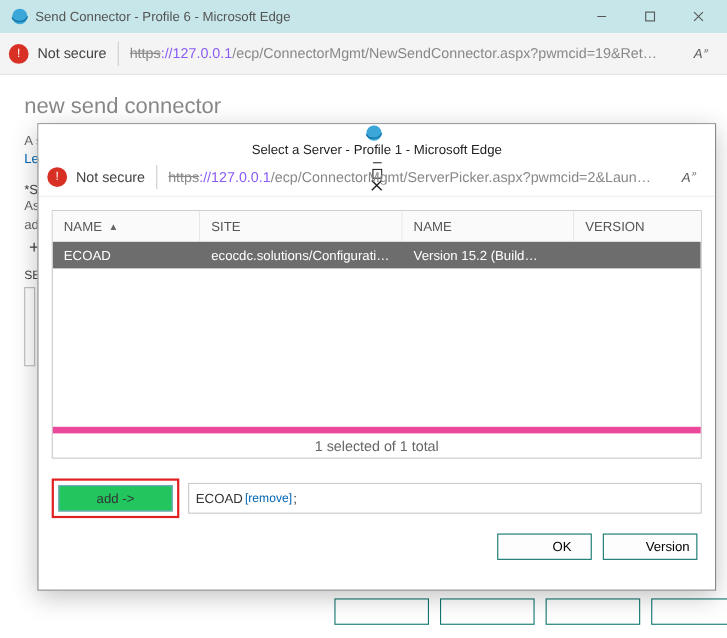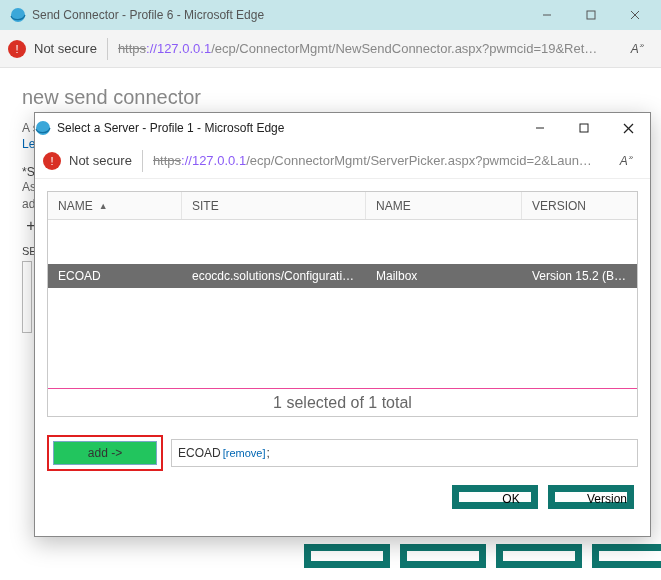--- a/index.html
+++ b/index.html
@@ -47,53 +47,54 @@
 
   
   .modal {
     position:absolute; left:34px; top:112px; width:617px; height:425px;
     border:1px solid #888; background:#fff; box-shadow:0 6px 22px rgba(0,0,0,.25);
     display:flex; flex-direction:column;
   }
   .modal-titlebar {
     height:30px; background:#fff; display:flex; align-items:center; font-size:12px; color:#222;
     padding-left:0;
+    flex-direction:column;
   }
   .modal-titlebar .edge-icon { width:16px; height:16px; margin-right:6px;}
   .modal-titlebar .title { flex:1; }
   .modal-titlebar .winbtn { width:44px; height:30px; display:flex; align-items:center; justify-content:center; cursor:pointer; }
 
   .modal-addrbar {
     height:36px; display:flex; align-items:center; padding:0 8px; font-size:13px; color:#444;
     border-bottom:1px solid #eee;
   }
 
   .modal-body { flex:1; display:flex; flex-direction:column; padding:12px 12px 0 12px; }
 
   .grid {
     border:1px solid #c9c9c9; height:226px; display:flex; flex-direction:column;
-    font-size:12px; color:#333;gap:44px;
+    font-size:12px; color:#333;
   }
   .grid-head { display:flex; height:28px; background:#fff; border-bottom:1px solid #dcdcdc; }
   .grid-head .col {
     padding:6px 10px; font-weight:400; color:#555; border-right:1px solid #e5e5e5;
     display:flex; align-items:center; gap:6px;
     background:#fafafa;
   }
   .grid-head .col:last-child { border-right:none; }
   .sort-arrow { font-size:9px; color:#666; }
   .grid-body { flex:1; overflow:hidden; }
   .grid-row {
     display:flex; height:24px; align-items:center; font-size:12px;
     background:#6d6d6d; color:#fff;
   }
   .grid-row .cell { padding:0 10px; white-space:nowrap; overflow:hidden; text-overflow:ellipsis; }
   .grid-foot {
-    height:28px; border-top:1px solid #ec4899; display:flex; align-items:center; justify-content:center;
-    font-size:16px; color:#666;
+    height:28px; border-top:6px solid #ec4899; display:flex; align-items:center; justify-content:center;
+    font-size:13px; color:#666;
   }
 
   .col-name { width:134px; }
   .col-site { width:184px; }
   .col-role { width:156px; }
   .col-ver  { flex:1; }
 
   .add-row { display:flex; align-items:center; margin:18px 0 0 0; }
   .add-btn-wrap { border:2px solid #e01f1f; padding:4px; }
   .add-btn {
@@ -103,21 +104,21 @@
   .selected-wrap {
     flex:1; height:28px; border:1px solid #c9c9c9; margin-left:8px;
     display:flex; align-items:center; padding:0 6px; font-size:12px;
   }
   .selected-wrap .sel-name { color:#333; }
   .selected-wrap .remove-link { color:#0066b3; font-size:11px; margin-left:2px; cursor:pointer;text-align:right; }
   .selected-wrap .semi { color:#333; margin-left:1px; }
 
   .dlg-buttons { display:flex; justify-content:flex-end; gap:10px; padding:14px 4px 12px 0; }
   .dlg-btn {
-    width:86px; height:24px; border:7px solid #0f766e; background:#fdfdfd; font-size:12px; cursor:pointer;padding-left:32px;
+    width:86px; height:24px; border:1px solid #0f766e; background:#fdfdfd; font-size:12px; cursor:pointer;padding-left:32px;
   }
 
   
   .bg-wizard-btns {
     position:absolute; left:304px; top:544px; display:flex; gap:10px;
   }
   .bg-wizard-btns .dlg-btn { background:#fff; }
 
   
   .edge-svg { display:block; }
@@ -232,21 +233,20 @@
           <span>NAME</span>
         </div>
         <div class="col col-ver">
           <span>VERSION</span>
         </div>
       </div>
       <div class="grid-body">
         <div class="grid-row">
           <div class="cell col-name">ECOAD</div>
           <div class="cell col-site">ecocdc.solutions/Configuratio…</div>
-          <div class="cell col-role">Mailbox</div>
           <div class="cell col-ver">Version 15.2 (Build…</div>
         </div>
       </div>
       <div class="grid-foot">
         <span>1 selected of 1 total</span>
       </div>
     </div>
 
     <div class="add-row">
       <span class="add-btn-wrap">

